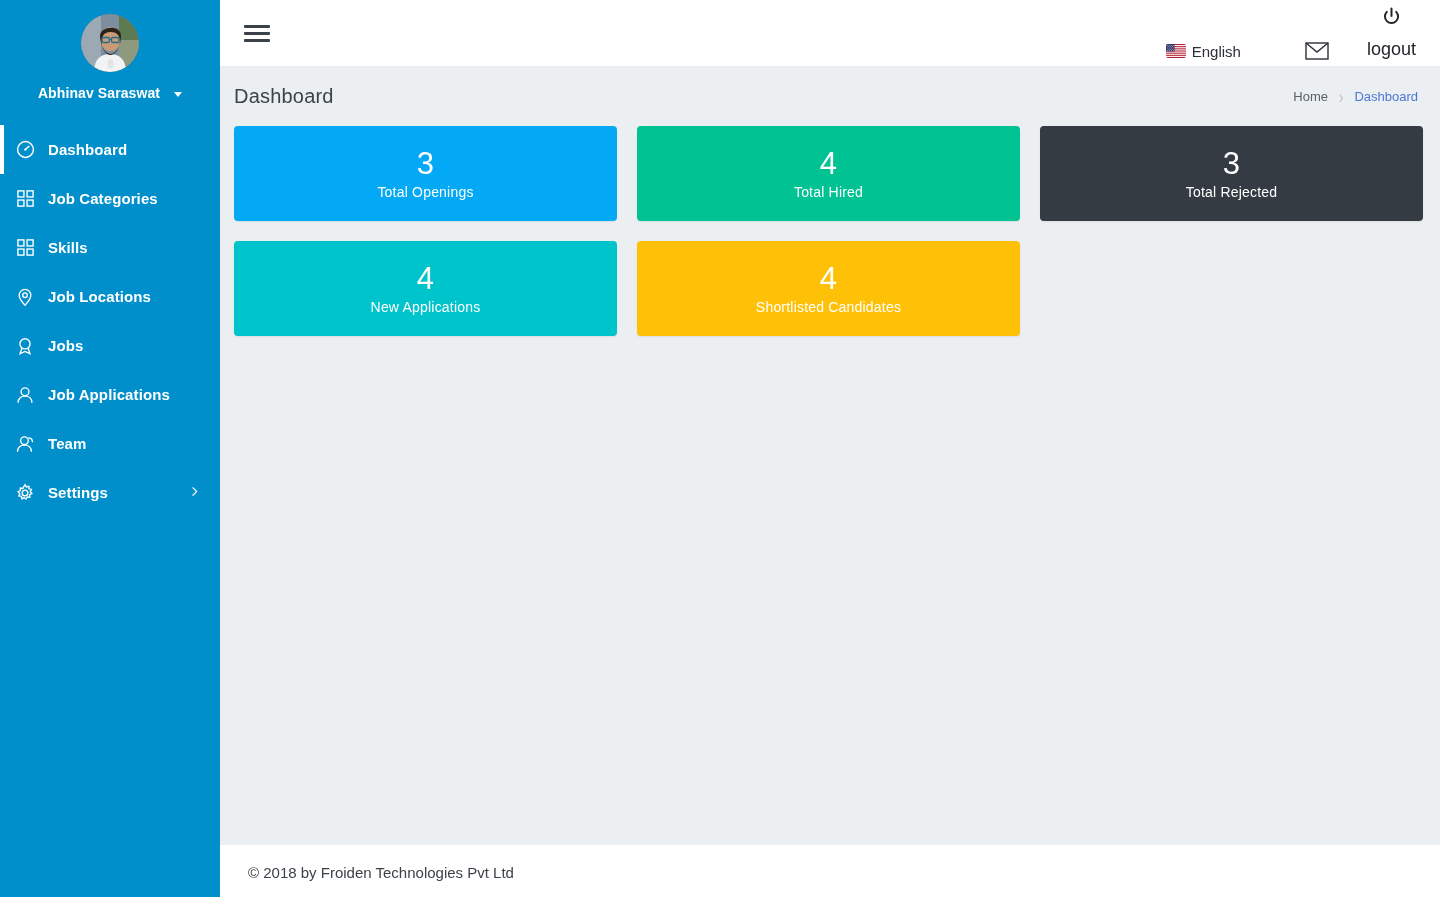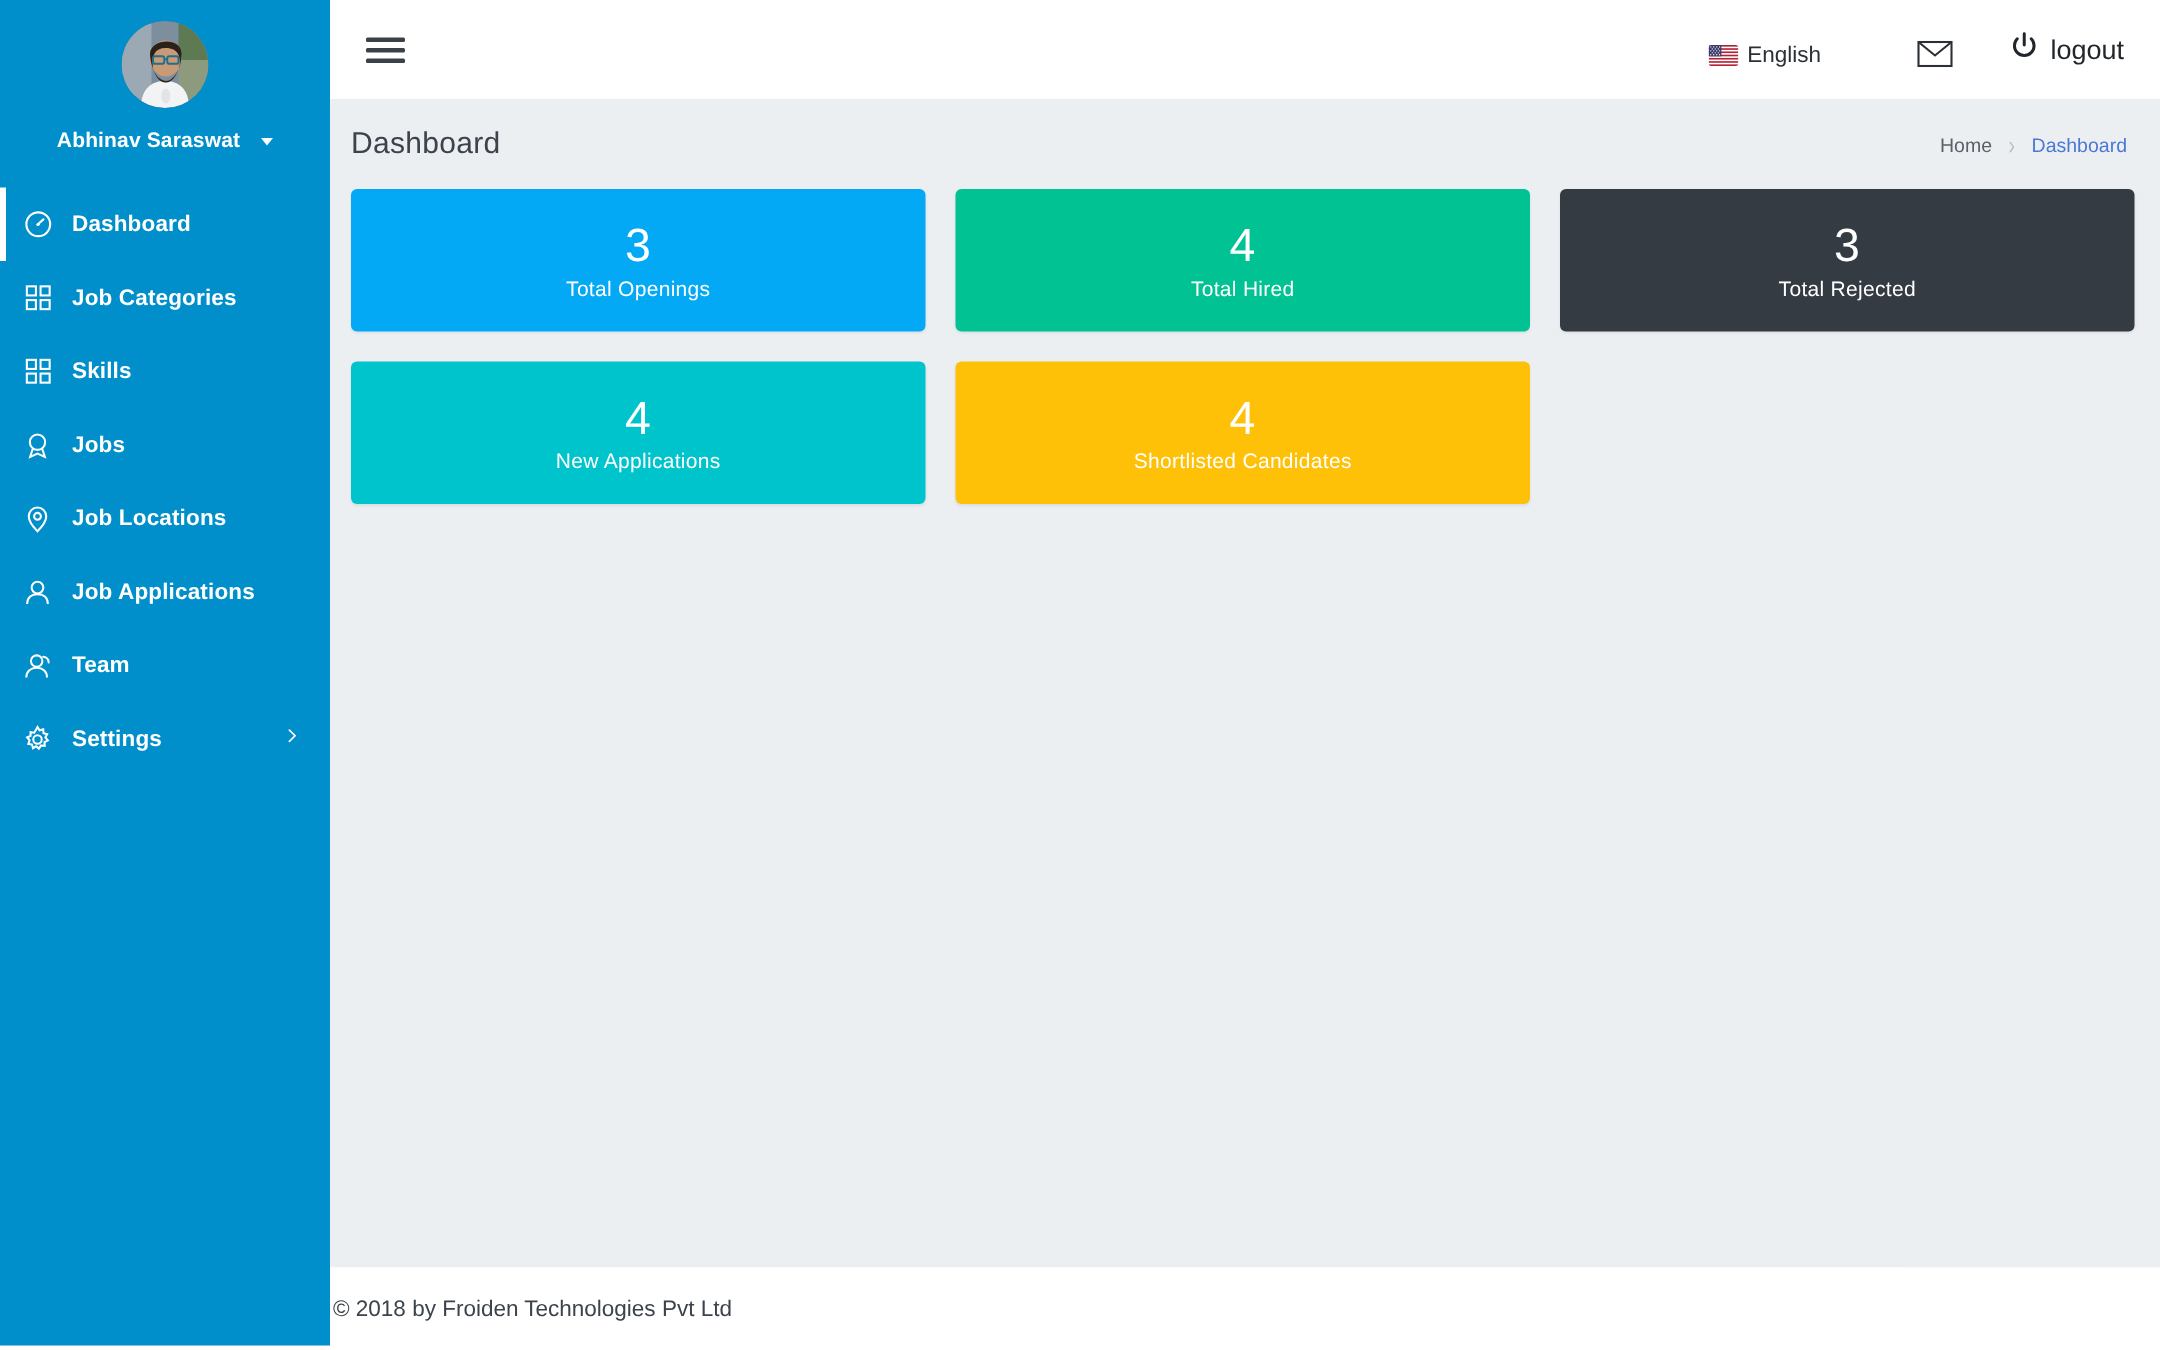--- a/index.html
+++ b/index.html
@@ -78,21 +78,21 @@
     font-size:15px; color:#2b2f36; margin-right:64px;
   }
   .flag {
     width:20px; height:14px; display:inline-block; position:relative;
     border-radius:2px; overflow:hidden; flex:0 0 20px;
   }
   .flag svg { display:block; }
   .mail-btn { cursor:pointer; margin-right:38px; display:flex; align-items:center; }
   .logout {
     display:flex; align-items:center; gap:8px; cursor:pointer;
-    font-size:18px; color:#22262c;
+    font-size:18px; color:#22262c;flex-direction:column;
   }
 
   
   .content {
     position:absolute; left:220px; top:66px;
     width:1220px; height:779px; background:#EBEFF2;
   }
   .page-head {
     height:60px; display:flex; align-items:center;
     padding:0 22px 0 14px;
@@ -122,21 +122,21 @@
     justify-content:center; gap:5px;
     box-shadow:0 1px 2px rgba(0,0,0,.07);
   }
   .card-value { font-size:31px; font-weight:400; line-height:1; letter-spacing:.5px; }
   .card-label { font-size:14px; font-weight:400; letter-spacing:.2px; }
 
   
   .footer {
     position:absolute; left:220px; top:845px;
     width:1052px; height:55px; background:#ffffff;
-    display:flex; align-items:center; padding-left:2px;
+    display:flex; align-items:center; padding-left:28px;
   }
   .footer-text { font-size:15px; color:#3c434b; }
 </style>
 </head>
 <body>
 
 <div class="app">
 
   <aside class="sidebar">
 
@@ -204,35 +204,35 @@
             <rect x="2.2" y="12.8" width="7" height="7"></rect>
               <rect x="12.8" y="12.8" width="7" height="7"></rect>
           </svg>
         </span>
         <span class="nav-label">Skills</span>
       </div>
 
       <div class="nav-item">
         <span class="ico">
           <svg viewBox="0 0 22 22" width="20" height="20" fill="none" stroke="#fff" stroke-width="1.5">
+            <path d="M11 20 C11 20 17.4 13.6 17.4 9.2 C17.4 5.5 14.6 2.6 11 2.6 C7.4 2.6 4.6 5.5 4.6 9.2 C4.6 13.6 11 20 11 20 Z"></path>
+            <circle cx="11" cy="9" r="2.5"></circle>
+          </svg>
+        </span>
+        <span class="nav-label">Job Locations</span>
+      </div>
+
+      <div class="nav-item">
+        <span class="ico">
+          <svg viewBox="0 0 22 22" width="20" height="20" fill="none" stroke="#fff" stroke-width="1.5">
             <circle cx="11" cy="8.6" r="5.6"></circle>
             <path d="M7.6 13.2 L5.6 19.4 L11 17 L16.4 19.4 L14.4 13.2"></path>
           </svg>
         </span>
         <span class="nav-label">Jobs</span>
-      </div>
-
-      <div class="nav-item">
-        <span class="ico">
-          <svg viewBox="0 0 22 22" width="20" height="20" fill="none" stroke="#fff" stroke-width="1.5">
-            <path d="M11 20 C11 20 17.4 13.6 17.4 9.2 C17.4 5.5 14.6 2.6 11 2.6 C7.4 2.6 4.6 5.5 4.6 9.2 C4.6 13.6 11 20 11 20 Z"></path>
-            <circle cx="11" cy="9" r="2.5"></circle>
-          </svg>
-        </span>
-        <span class="nav-label">Job Locations</span>
       </div>
 
       <div class="nav-item">
         <span class="ico">
           <svg viewBox="0 0 22 22" width="20" height="20" fill="none" stroke="#fff" stroke-width="1.5">
             <circle cx="11" cy="7.4" r="4.3"></circle>
             <path d="M3.4 19.4 C3.4 14.6 6.8 12.2 11 12.2 C15.2 12.2 18.6 14.6 18.6 19.4"></path>
           </svg>
         </span>
         <span class="nav-label">Job Applications</span>

